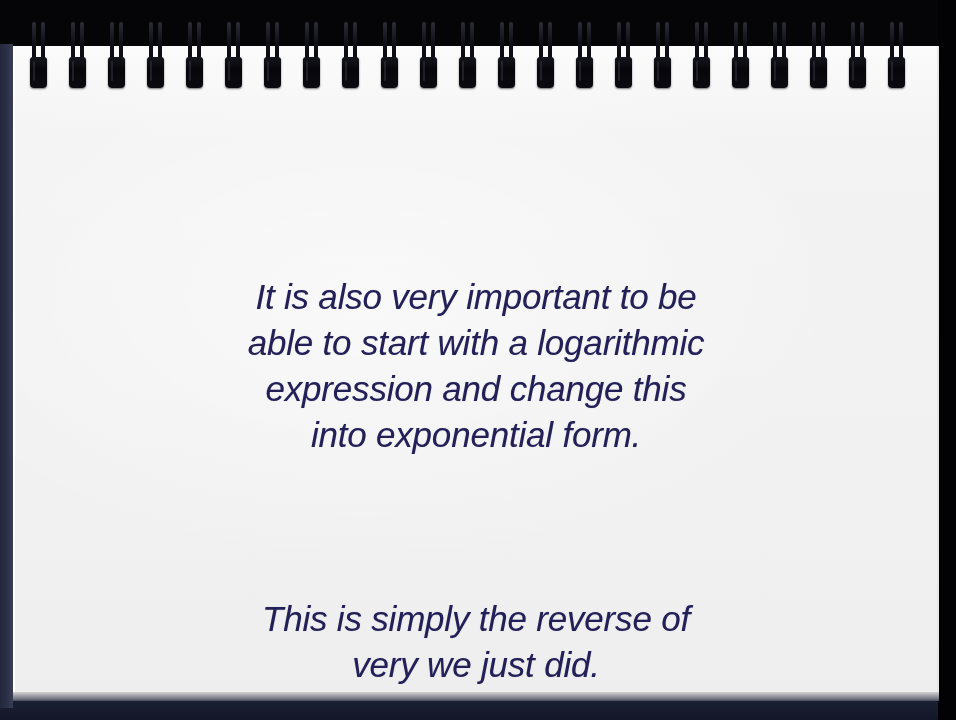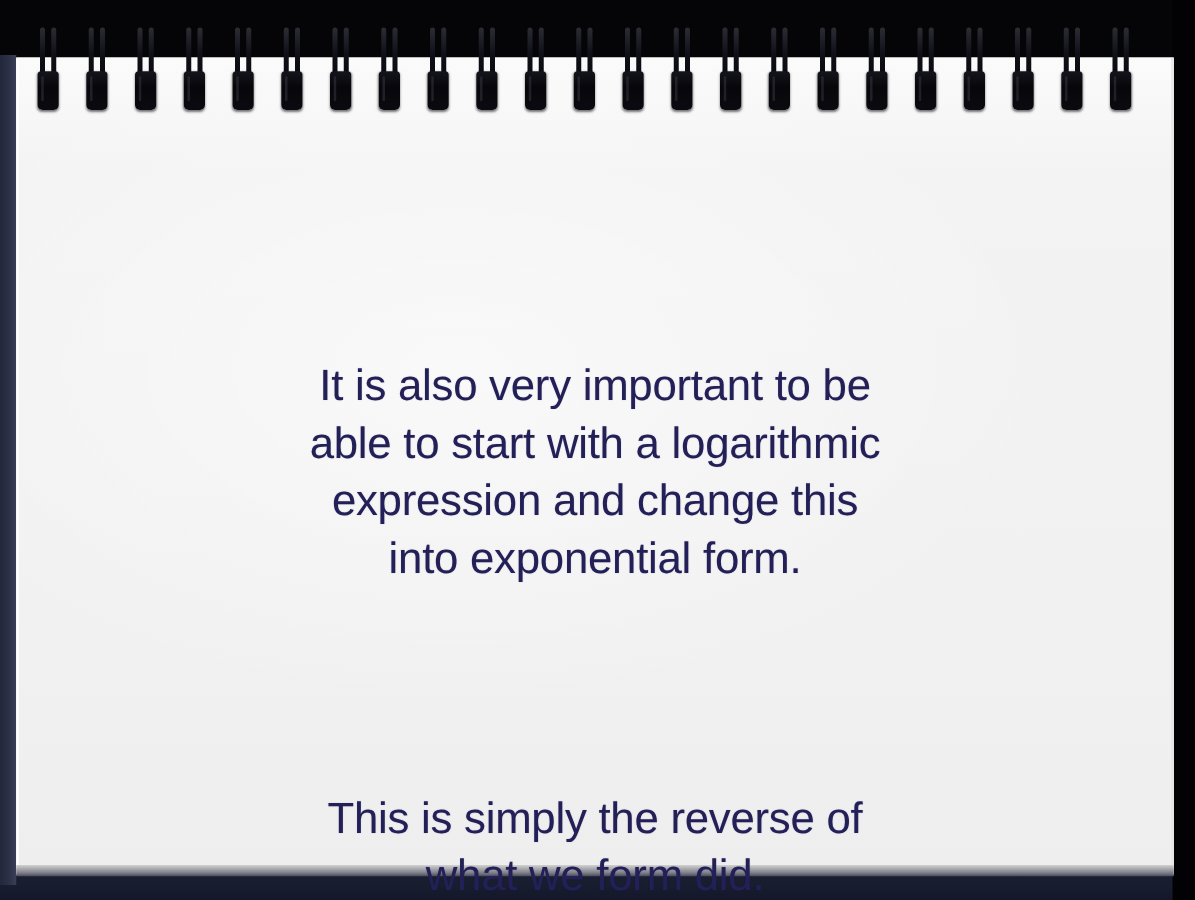--- a/index.html
+++ b/index.html
@@ -135,23 +135,24 @@
     width: 926px;
     text-align: center;
     color: #232058;
     font-family: "Liberation Sans", sans-serif;
     font-size: 35px;
     line-height: 46px;
     letter-spacing: -0.2px;
     white-space: pre-line;
   }
   .para {
-    margin: 12px;
+    margin: 0;
     padding: 0;
     text-shadow: 0 0 1px rgba(35,32,88,0.25);
+    font-style: italic;
   }
   .para-gap { height: 46px; }
 </style>
 </head>
 <body>
 
 <div id="screen">
 
   <div class="backdrop-top"></div>
   <div class="backdrop-bottom"></div>
@@ -281,16 +282,16 @@
       </div>
     </div>
 
   <div class="text-block">
     <div class="para">It is also very important to be
 able to start with a logarithmic
 expression and change this
 into exponential form.</div>
     <div class="para-gap"></div>
     <div class="para">This is simply the reverse of
-what we form did.</div>
+very we just did.</div>
   </div>
 
 </div>
 
 </body></html>

